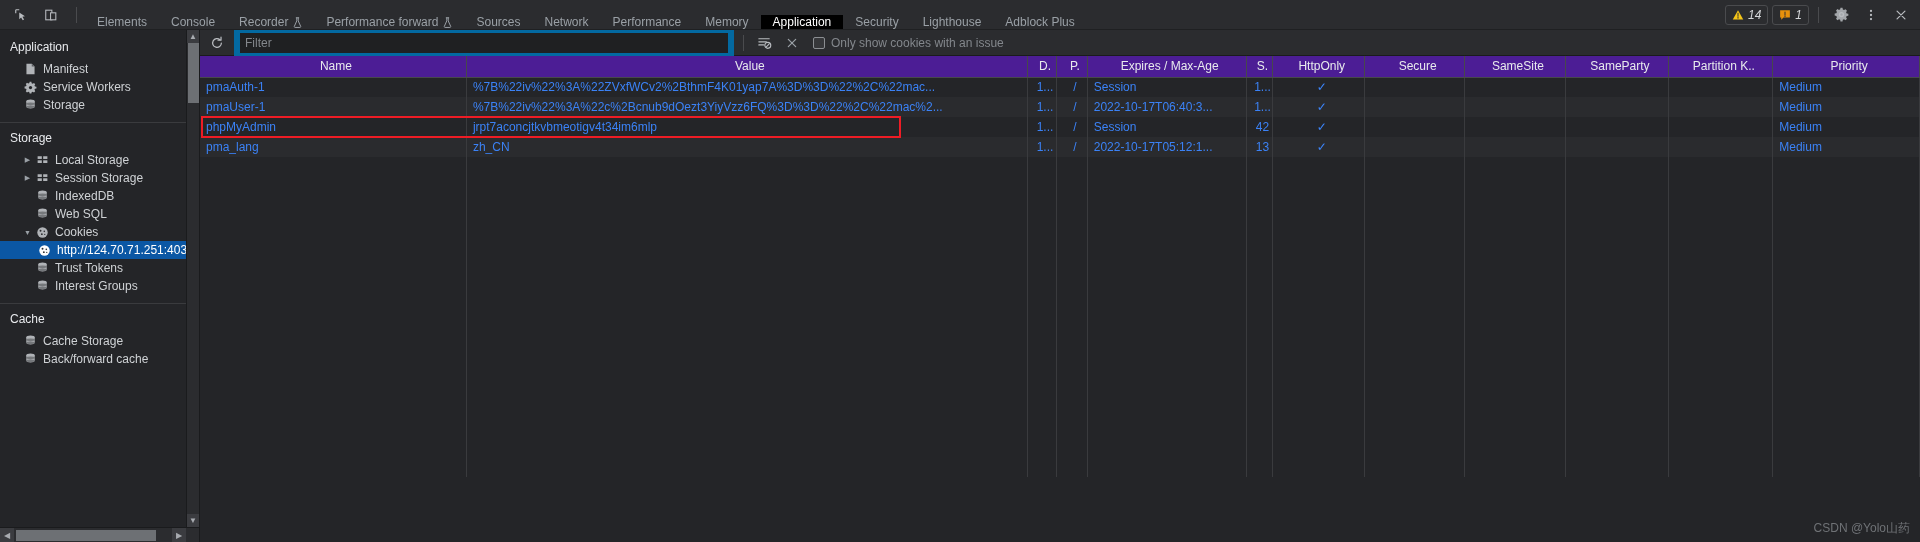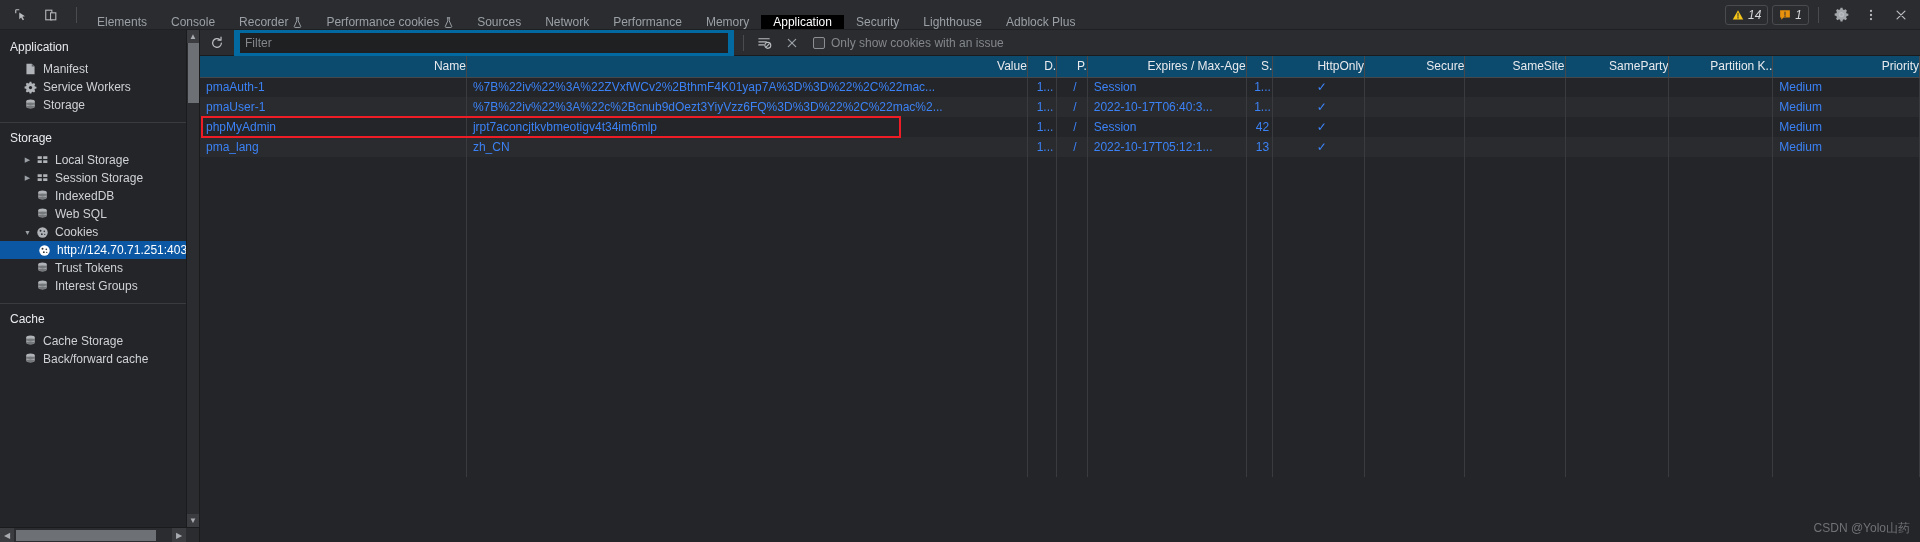--- a/index.html
+++ b/index.html
@@ -172,22 +172,22 @@
     border-radius: 2px;
   }
 
   
   .tablewrap { flex: 1; overflow: hidden; position: relative; background: #242528; }
   table.cookies {
     width: 100%; border-collapse: collapse;
     table-layout: fixed; font-size: 12px;
   }
   table.cookies thead th {
-    background: #0c4a6e; color: #e8eaed;
-    font-weight: normal; text-align: right;
+    background: #4c1d95; color: #e8eaed;
+    font-weight: normal; text-align: center;
     height: 21px; padding: 0 0 0 6px;
     border-right: 1px solid #47484c;
     border-bottom: 1px solid #47484c;
     white-space: nowrap; overflow: hidden;
     cursor: pointer; font-size: 12px;
   }
   table.cookies tbody td {
     height: 20px; padding: 0 0 0 6px;
     color: #3b82f6;
     border-right: 1px solid #3a3b3e;
@@ -242,21 +242,21 @@
       </div>
       <div class="tab">
         <span>Recorder</span>
         <span class="flask">
           <svg width="9" height="11" viewBox="0 0 10 12">
             <path d="M3.6.8h2.8M4.2.8v3.4L1.5 10.2c-.3.6.1 1.3.8 1.3h5.4c.7 0 1.1-.7.8-1.3L5.8 4.2V.8" stroke="#9aa0a6" stroke-width="1.1" fill="none" stroke-linecap="round" stroke-linejoin="round"></path>
           </svg>
         </span>
       </div>
       <div class="tab">
-        <span>Performance cookies</span>
+        <span>Performance forward</span>
         <span class="flask">
           <svg width="9" height="11" viewBox="0 0 10 12">
             <path d="M3.6.8h2.8M4.2.8v3.4L1.5 10.2c-.3.6.1 1.3.8 1.3h5.4c.7 0 1.1-.7.8-1.3L5.8 4.2V.8" stroke="#9aa0a6" stroke-width="1.1" fill="none" stroke-linecap="round" stroke-linejoin="round"></path>
           </svg>
         </span>
       </div>
       <div class="tab">
         <span>Sources</span>
       </div>
       <div class="tab">

